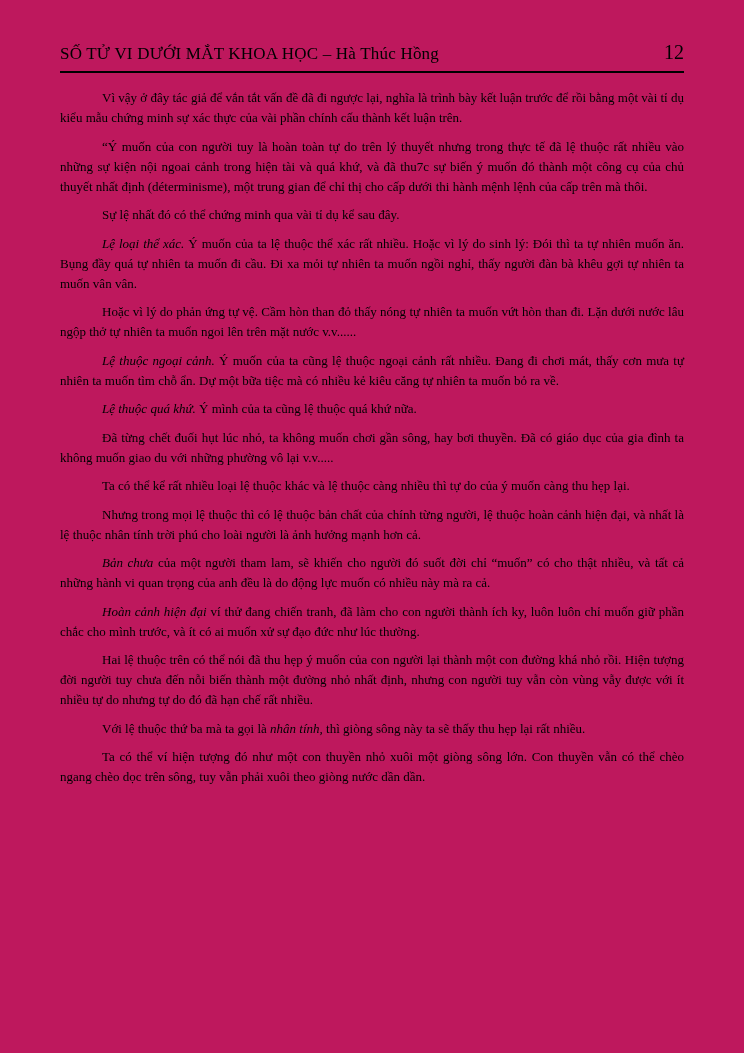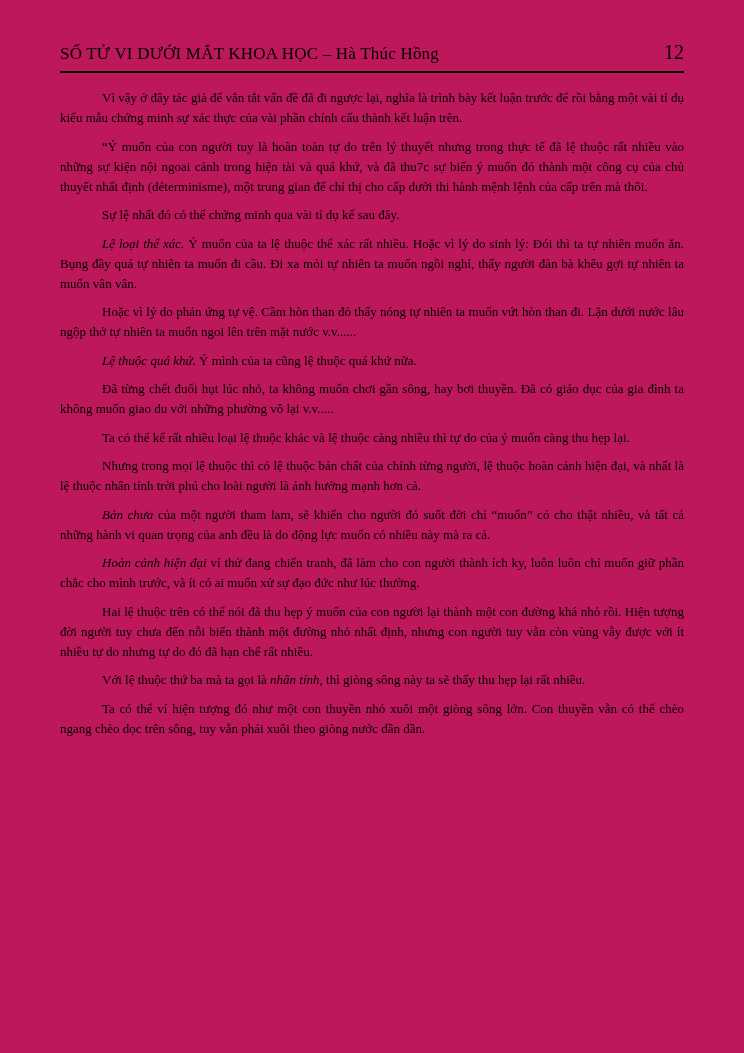--- a/index.html
+++ b/index.html
@@ -61,20 +61,21 @@
       <span class="page-number">12</span>
     </div>
     <hr class="header-rule">
   </header>
   <main class="doc-body" id="doc-body">
       <p><span>Vì vậy ở đây tác giả để vắn tắt vấn đề đã đi ngược lại, nghĩa là trình bày kết luận trước để rồi bằng một vài tỉ dụ kiểu mẫu chứng minh sự xác thực của vài phần chính cấu thành kết luận trên.</span></p>
       <p><span>“Ý muốn của con người tuy là hoàn toàn tự do trên lý thuyết nhưng trong thực tế đã lệ thuộc rất nhiều vào những sự kiện nội ngoai cảnh trong hiện tài và quá khứ, và đã thu7c sự biến ý muốn đó thành một công cụ của chủ thuyết nhất định (déterminisme), một trung gian để chỉ thị cho cấp dưới thi hành mệnh lệnh của cấp trên mà thôi.</span></p>
       <p><span>Sự lệ nhất đó có thể chứng minh qua vài tỉ dụ kể sau đây.</span></p>
       <p><em>Lệ loại thể xác.</em><span> Ý muốn của ta lệ thuộc thể xác rất nhiều. Hoặc vì lý do sinh lý: Đói thì ta tự nhiên muốn ăn. Bụng đầy quá tự nhiên ta muốn đi cầu. Đi xa mỏi tự nhiên ta muốn ngồi nghỉ, thấy người đàn bà khêu gợi tự nhiên ta muốn vân vân.</span></p>
       <p><span>Hoặc vì lý do phản ứng tự vệ. Cầm hòn than đỏ thấy nóng tự nhiên ta muốn vứt hòn than đi. Lặn dưới nước lâu ngộp thở tự nhiên ta muốn ngoi lên trên mặt nước v.v......</span></p>
+      <p><em>Lệ thuộc ngoại cảnh.</em><span> Ý muốn của ta cũng lệ thuộc ngoại cảnh rất nhiều. Đang đi chơi mát, thấy cơn mưa tự nhiên ta muốn tìm chỗ ẩn. Dự một bữa tiệc mà có nhiều kẻ kiêu căng tự nhiên ta muốn bỏ ra về.</span></p>
       <p><em>Lệ thuộc quá khứ.</em><span> Ý mình của ta cũng lệ thuộc quá khứ nữa.</span></p>
       <p><span>Đã từng chết đuối hụt lúc nhỏ, ta không muốn chơi gần sông, hay bơi thuyền. Đã có giáo dục của gia đình ta không muốn giao du với những phường vô lại v.v.....</span></p>
       <p><span>Ta có thể kể rất nhiều loại lệ thuộc khác và lệ thuộc càng nhiều thì tự do của ý muốn càng thu hẹp lại.</span></p>
       <p><span>Nhưng trong mọi lệ thuộc thì có lệ thuộc bản chất của chính từng người, lệ thuộc hoàn cảnh hiện đại, và nhất là lệ thuộc nhân tính trời phú cho loài người là ảnh hưởng mạnh hơn cả.</span></p>
       <p><em>Bản chưa</em><span> của một người tham lam, sẽ khiến cho người đó suốt đời chỉ “muốn” có cho thật nhiều, và tất cả những hành vi quan trọng của anh đều là do động lực muốn có nhiều này mà ra cả.</span></p>
       <p><em>Hoàn cảnh hiện đại</em><span> ví thử đang chiến tranh, đã làm cho con người thành ích ky, luôn luôn chỉ muốn giữ phần chắc cho mình trước, và ít có ai muốn xử sự đạo đức như lúc thường.</span></p>
       <p><span>Hai lệ thuộc trên có thể nói đã thu hẹp ý muốn của con người lại thành một con đường khá nhỏ rồi. Hiện tượng đời người tuy chưa đến nỗi biến thành một đường nhỏ nhất định, nhưng con người tuy vẫn còn vùng vẫy được với ít nhiều tự do nhưng tự do đó đã hạn chế rất nhiều.</span></p>
       <p><span>Với lệ thuộc thứ ba mà ta gọi là </span><em>nhân tính,</em><span> thì giòng sông này ta sẽ thấy thu hẹp lại rất nhiều.</span></p>
       <p><span>Ta có thể ví hiện tượng đó như một con thuyền nhỏ xuôi một giòng sông lớn. Con thuyền vẫn có thể chèo ngang chèo dọc trên sông, tuy vẫn phải xuôi theo giòng nước dần dần.</span></p>
     </main>

